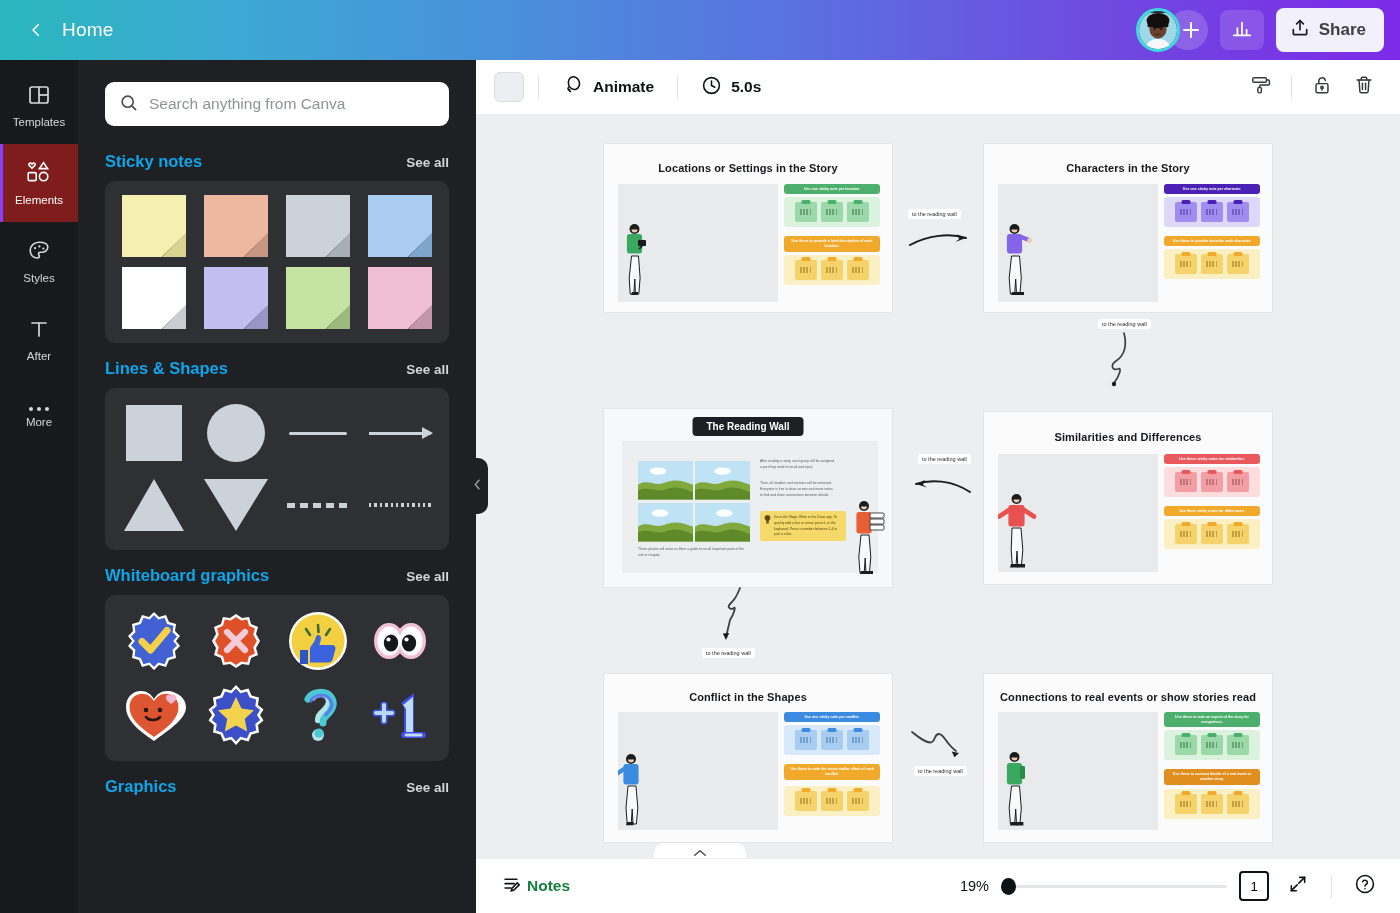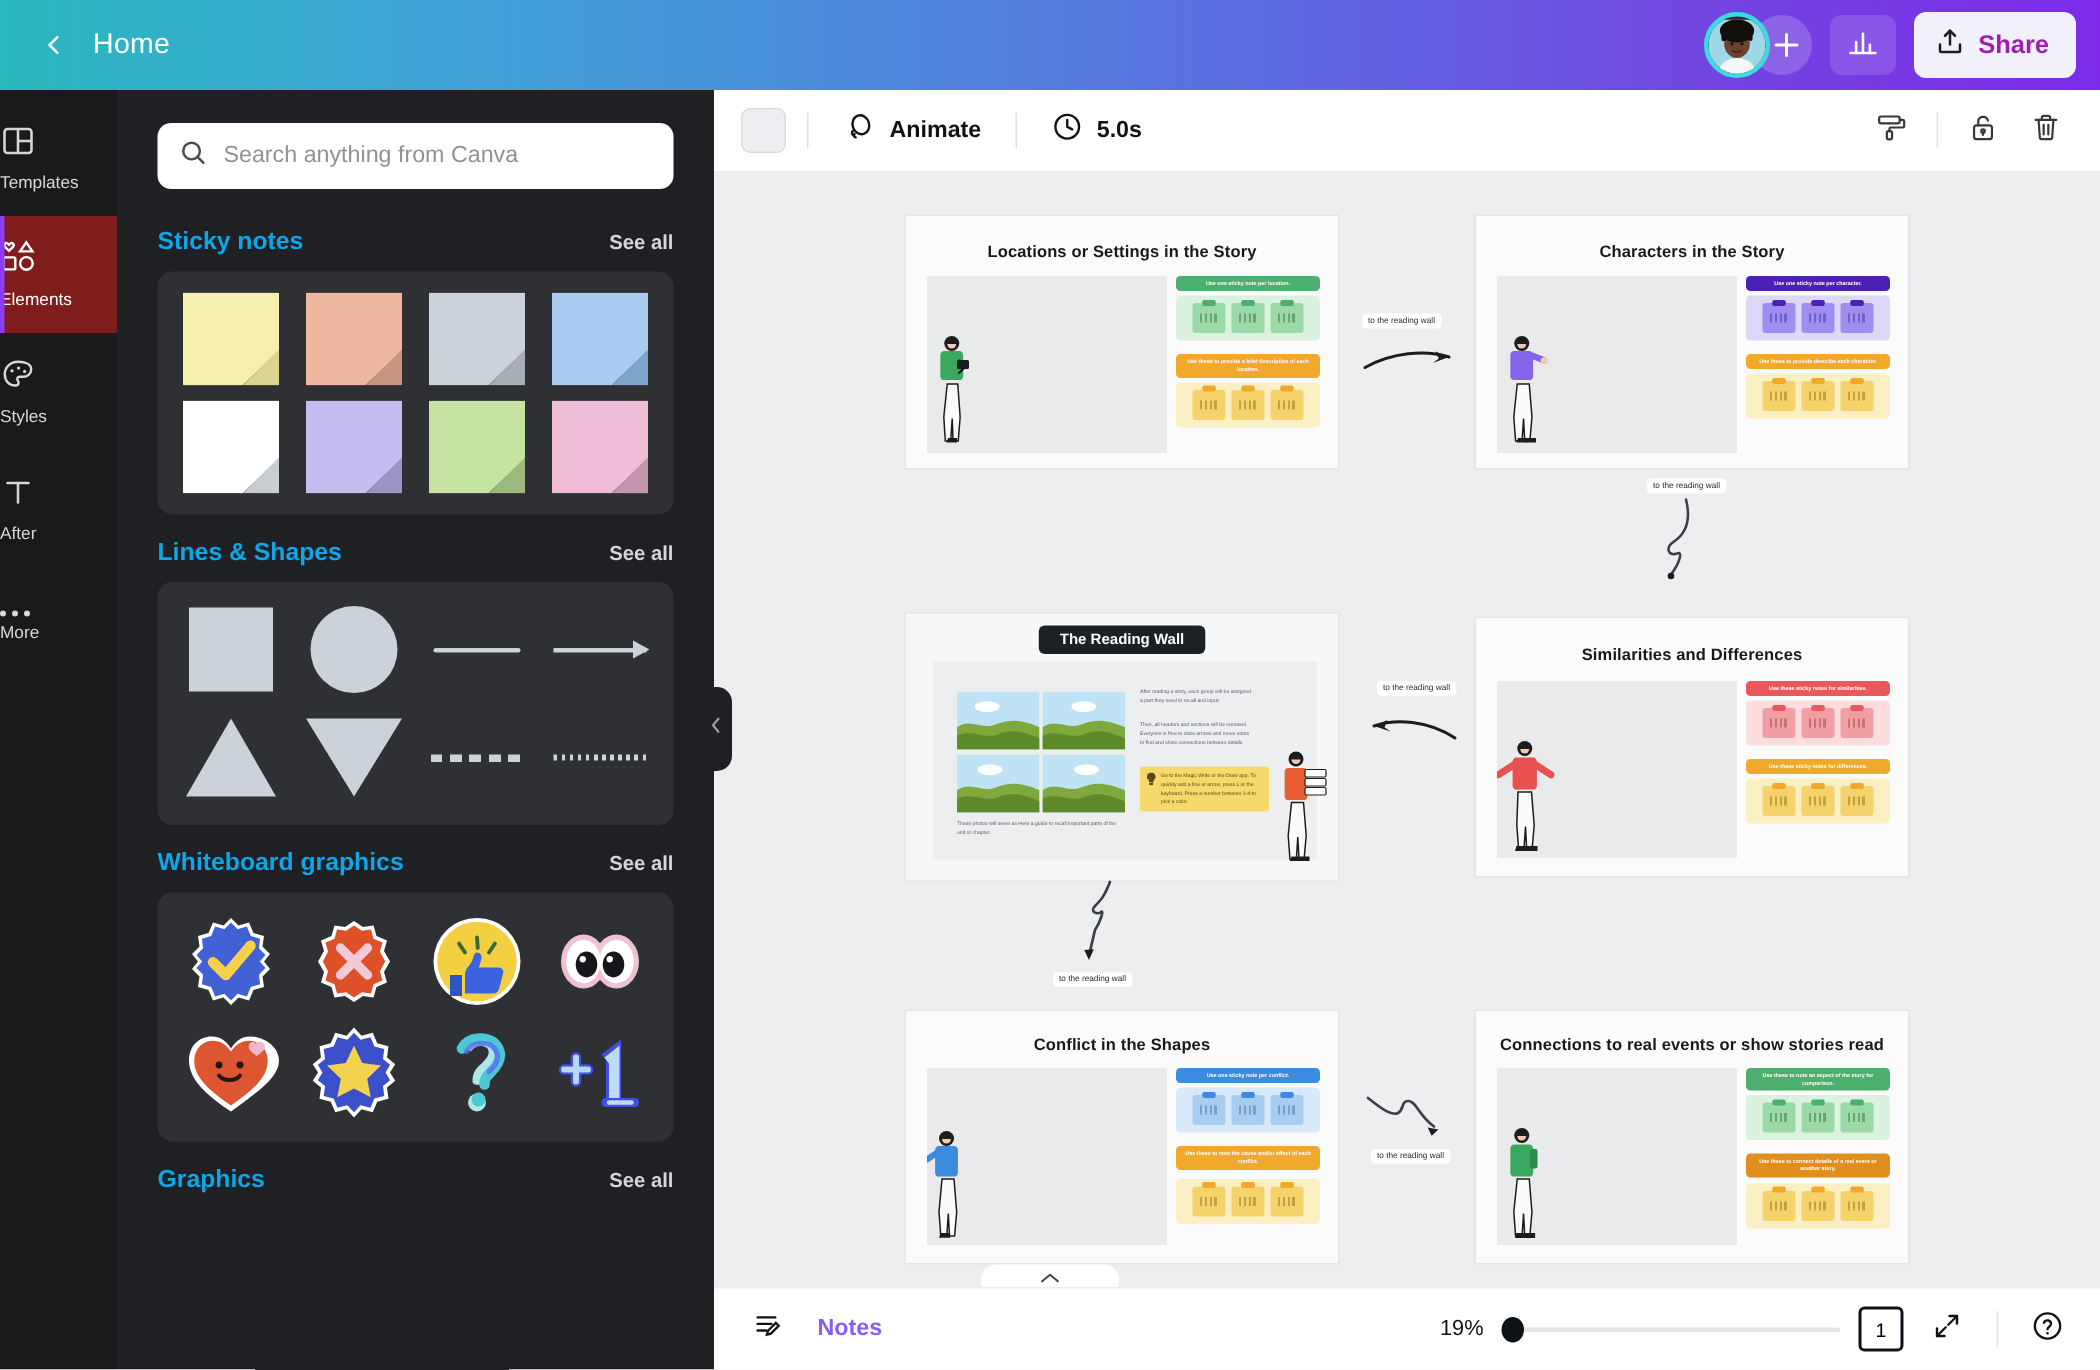--- a/index.html
+++ b/index.html
@@ -56,35 +56,35 @@
   .add-collab::before { width: 16px; height: 2.4px; margin-left:7px;}
   .add-collab::after  { width: 2.4px; height: 16px; margin-left:7px;}
   .icon-btn-hdr {
     width: 44px; height: 40px; border-radius: 8px;
     background: rgba(255,255,255,.14);
     display: flex; align-items: center; justify-content: center;
     cursor: pointer;
   }
   .share-btn {
     height: 44px; padding: 0 18px 0 14px; border-radius: 8px;
-    background: #f2f1fb; color: #a21caf;
+    background: #f2f1fb; color: #404040;
     display: flex; align-items: center; gap: 9px;
     font-size: 17px; font-weight: 700; cursor: pointer;
     border: none;
   }
 
   
   .rail {
     position: absolute; top: 60px; left: 0; width: 78px; height: 853px;
     background: #18191b; display: flex; flex-direction: column;
     align-items: center; padding-top: 6px; z-index: 40;
   }
   .rail-item {
     width: 78px; height: 78px; display: flex; flex-direction: column;
-    justify-content: center; gap: 5px;
+    align-items: center; justify-content: center; gap: 5px;
     cursor: pointer; position: relative;
   }
   .rail-item .lbl { color: #d6d7d9; font-size: 11.5px; }
   .rail-item.active { background: #7f1d1d; border-radius: 0; }
   .rail-item.active::before {
     content: ""; position: absolute; left: 0; top: 0;
     width: 3px; height: 100%; background: #8b3dff;
   }
   .rail-item.active .lbl { color: #fff; }
   .dots { display: flex; gap: 4px; }
@@ -247,22 +247,22 @@
     font-size: 3.4px; color: #5c6066; line-height: 1.7;
   }
 
   
   .botbar {
     position: absolute; bottom: 0; left: 476px; width: 924px; height: 55px;
     background: #fff; display: flex; align-items: center;
     padding: 0 18px; z-index: 30; border-top: 1px solid #ebedef;
   }
   .notes-btn {
-    display: flex; align-items: center; gap: 22px; cursor: pointer;
-    font-size: 15.5px; font-weight: 700; color: #8b5cf6;
+    display: flex; align-items: center; gap: 4px; cursor: pointer;
+    font-size: 15.5px; font-weight: 700; color: #15803d;
     padding: 5px 8px; border-radius: 7px;
   }
   .zoom-area { margin-left: auto; display: flex; align-items: center; gap: 12px; }
   .zoom-pct { font-size: 14.5px; color: #0d1216; font-weight: 400; width: 40px;
               text-align: right; }
   .slider { position: relative; width: 226px; height: 14px; display:flex; align-items:center;
             cursor: pointer; }
   .slider .track { width: 100%; height: 3px; background: #e3e5e8; border-radius: 2px; }
   .slider .knob { position: absolute; left: 0; width: 15px; height: 17px;
                   background: #0d1216; border-radius: 50%; }

